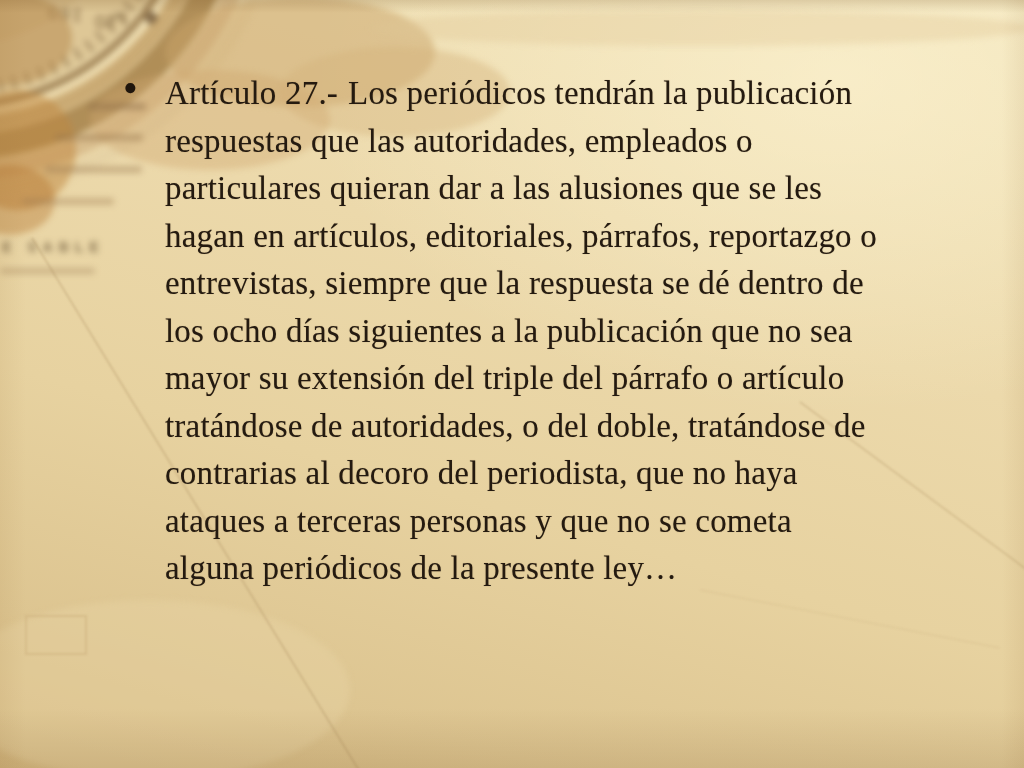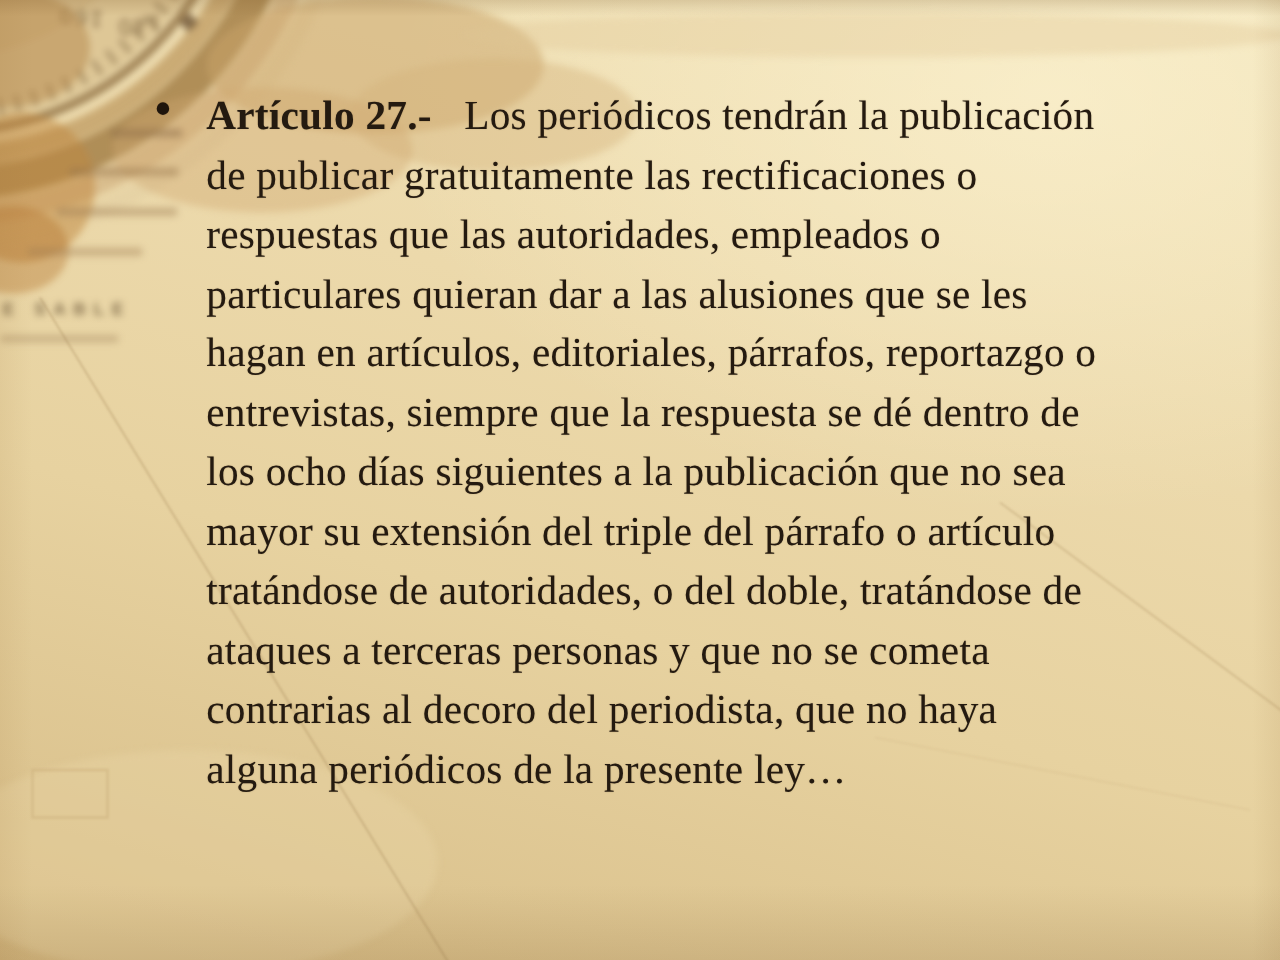--- a/index.html
+++ b/index.html
@@ -40,21 +40,21 @@
     color: #241a10;
     text-shadow: 0 0 1px rgba(70,48,24,0.35);
   }
   .line {
     font-size: 33px;
     line-height: 47.5px;
     white-space: nowrap;
     letter-spacing: 0.2px;
   }
   .line.first { position: relative; }
-  .line.first b { font-weight: bold; margin-right: 26px; }
+  .line.first b { font-weight: normal; margin-right: 10px; }
   .bullet {
     position: absolute;
     left: -42px; top: -5px;
     font-size: 42px;
     line-height: 47.5px;
     color: #1f150c;
   }
 </style>
 </head>
 <body>
@@ -108,26 +108,25 @@
     <line x1="700" y1="590" x2="1000" y2="648" stroke="#c3a878" stroke-width="1.3" opacity="0.18"></line>
     <rect x="26" y="616" width="60" height="38" fill="none" stroke="#c9ad7a" stroke-width="2" opacity="0.45"></rect>
   </svg>
 
   <div class="vignette"></div>
 
   <div class="content">
     <div class="line first">
       <span class="bullet">•</span><b>Artículo 27.-</b><span>Los periódicos tendrán la publicación</span>
     </div>
-    <div class="line">de publicar gratuitamente las rectificaciones o</div>
     <div class="line">respuestas que las autoridades, empleados o</div>
     <div class="line">particulares quieran dar a las alusiones que se les</div>
     <div class="line">hagan en artículos, editoriales, párrafos, reportazgo o</div>
     <div class="line">entrevistas, siempre que la respuesta se dé dentro de</div>
     <div class="line">los ocho días siguientes a la publicación que no sea</div>
     <div class="line">mayor su extensión del triple del párrafo o artículo</div>
     <div class="line">tratándose de autoridades, o del doble, tratándose de</div>
+    <div class="line">contrarias al decoro del periodista, que no haya</div>
     <div class="line">ataques a terceras personas y que no se cometa</div>
-    <div class="line">contrarias al decoro del periodista, que no haya</div>
     <div class="line">alguna periódicos de la presente ley…</div>
   </div>
 
 </div>
 
 </body></html>

